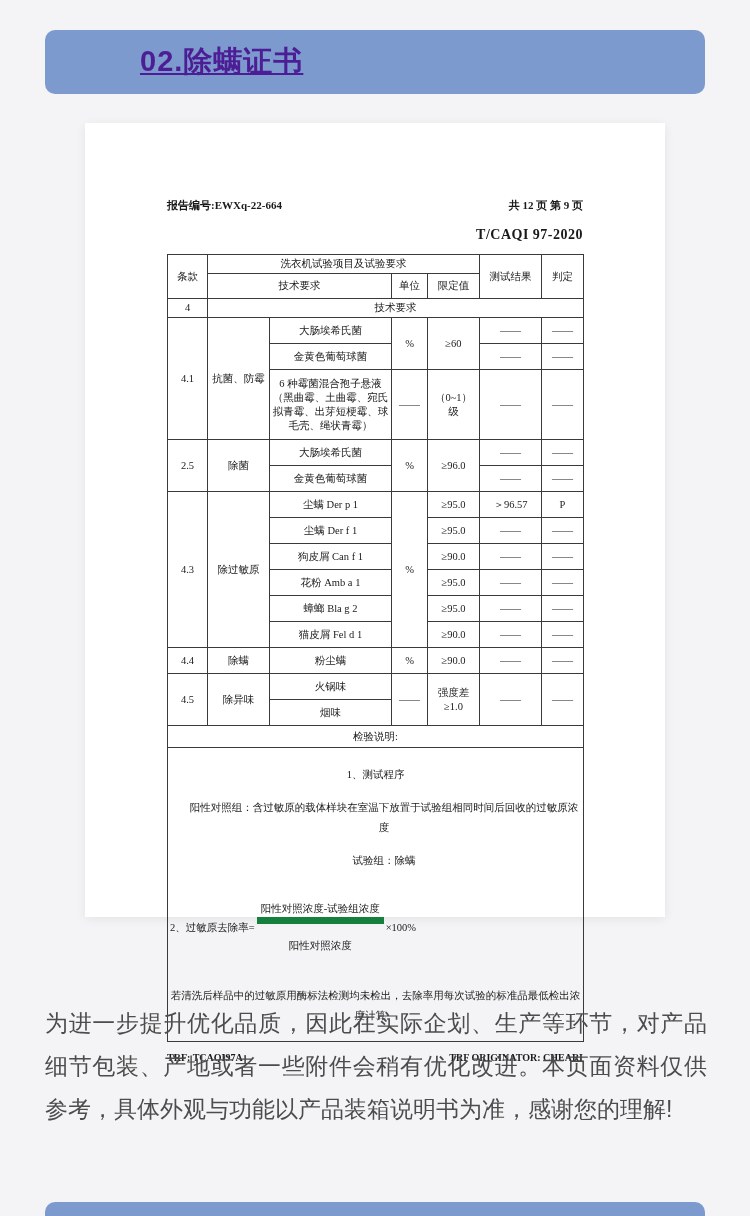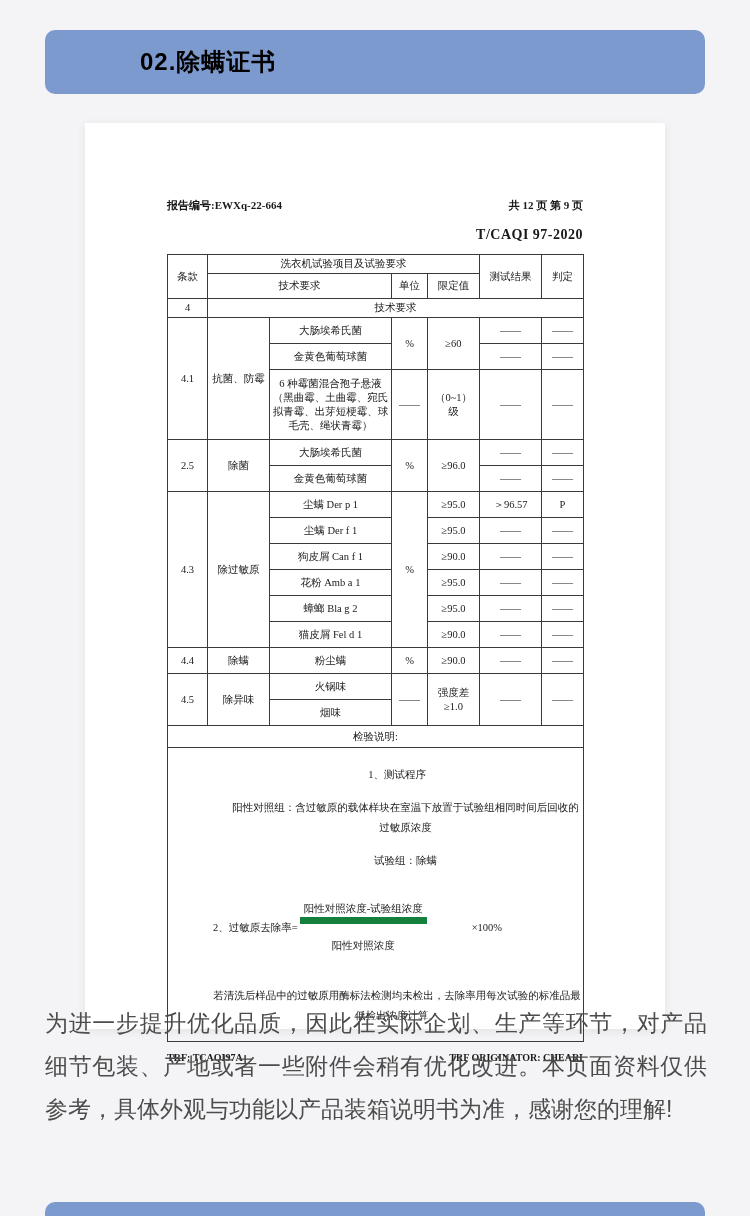--- a/index.html
+++ b/index.html
@@ -14,29 +14,30 @@
 
   
   .banner {
     position: absolute; left: 45px; top: 30px;
     width: 660px; height: 64px;
     background: #7d9ace;
     border-radius: 10px;
     display: flex; align-items: center;
   }
   .banner-title {
-    color: #000000; font-size: 24px; font-weight: bold;
+    color: #4c1d95; font-size: 29px; font-weight: bold;
     padding-left: 95px; letter-spacing: 1px;
     font-family: "Liberation Sans", "DejaVu Sans", sans-serif;
+    text-decoration: underline;
   }
 
   
   .doc {
     position: absolute; left: 85px; top: 123px;
-    width: 580px; height: 906px;
+    width: 580px; height: 794px;
     background: #ffffff;
     box-shadow: 0 2px 10px rgba(0,0,0,0.07);
     padding: 75px 82px 0 82px;
     color: #1a1a1a;
   }
   .doc-header {
     display: flex; justify-content: space-between; align-items: baseline;
     font-size: 11px; font-weight: bold;
   }
   .doc-title {
@@ -57,21 +58,21 @@
     word-break: break-all;
     line-height: 1.35;
   }
   tr.h18 { height: 18px; }
   tr.h25 { height: 25px; }
   tr.h26 { height: 26px; }
   tr.h70 { height: 70px; }
   td.left { text-align: left; padding-left: 6px; }
   td.notes-title { text-align: left; padding: 4px 8px; height: 22px; }
   td.notes-body { text-align: left; padding: 8px 10px 12px 10px; vertical-align: top; }
-  .note-line { font-size: 10.5px; line-height: 1.85; word-break: break-all; margin-left: 43px; }
+  .note-line { font-size: 10.5px; line-height: 1.85; word-break: break-all; }
   .note-indent { padding-left: 17px; text-align: center; }
   .formula-line { display: flex; align-items: center; margin: 3px 0 4px 0; }
   .frac { display: inline-block; text-align: center; vertical-align: middle; margin: 0 2px; font-size: 10.5px; line-height: 1.4; }
   .frac .num { display: block; border-bottom: 7px solid #15803d; padding: 0 4px; }
   .frac .den { display: block; padding: 0 4px; }
 
   .doc-footer {
     display: flex; justify-content: space-between;
     margin-top: 10px;
     font-size: 10px; font-weight: bold;

